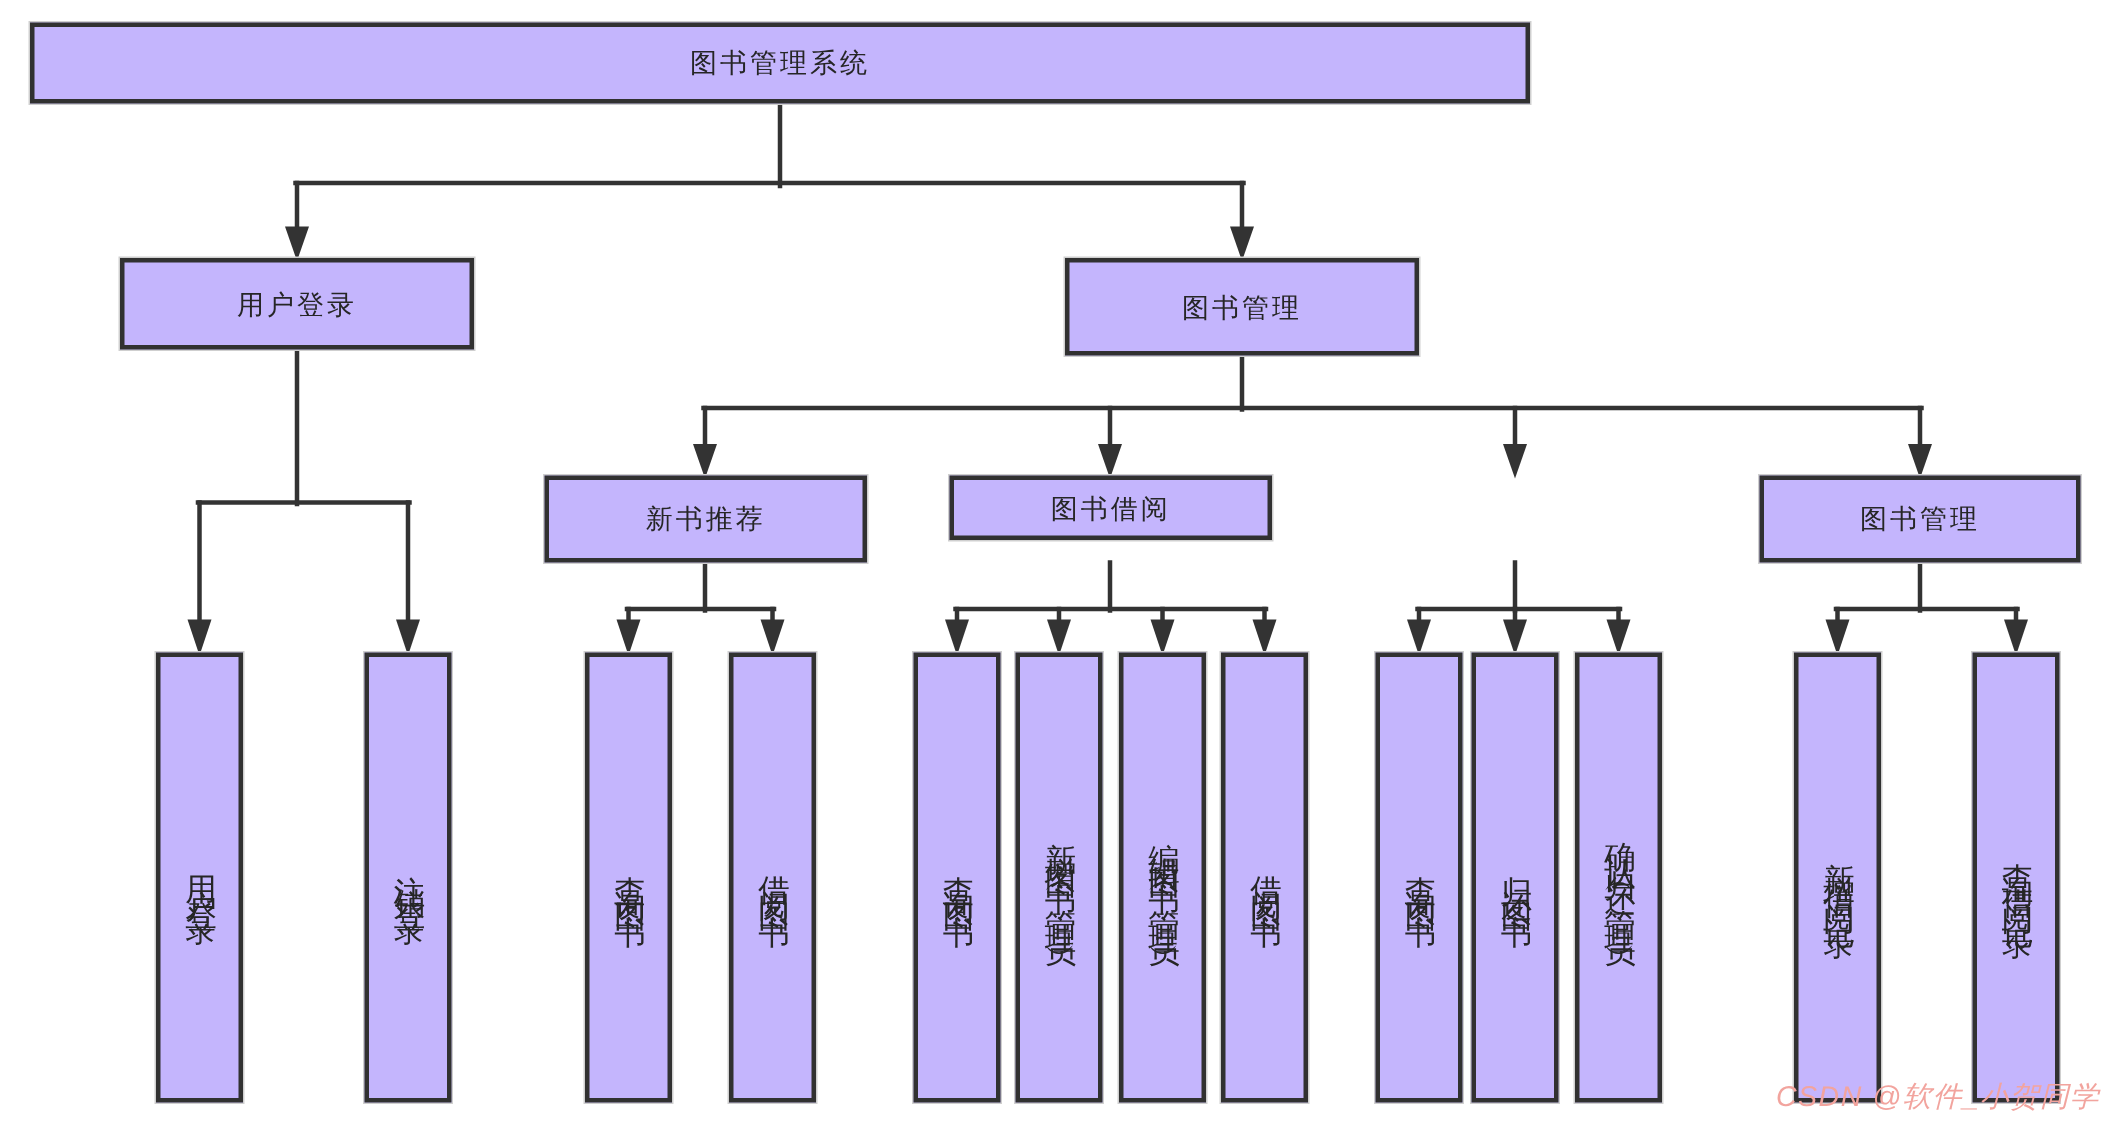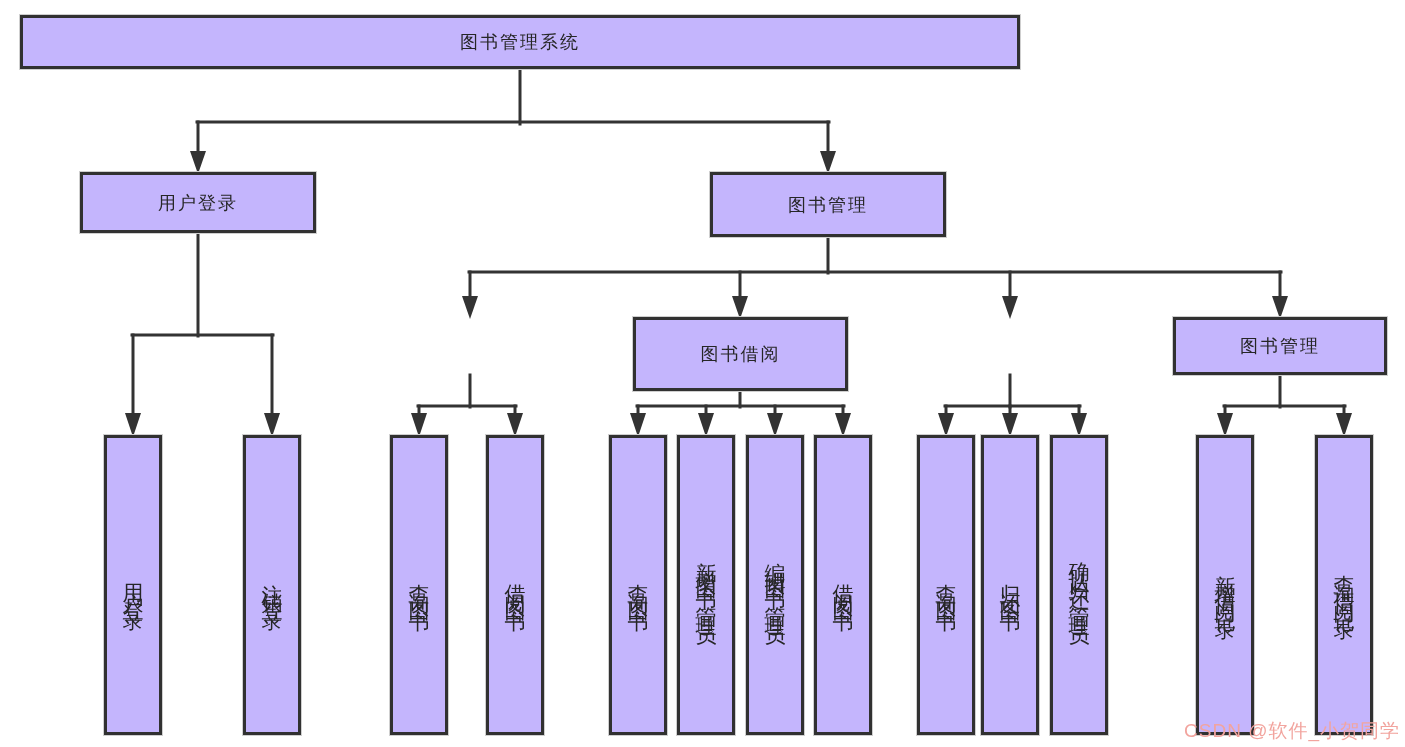--- a/index.html
+++ b/index.html
@@ -33,20 +33,21 @@
     white-space:nowrap;
   }
   .watermark{
     position:absolute;
     right:5px;bottom:3px;
     font-size:19px;
     color:#f2a49e;
     letter-spacing:1px;
     z-index:3;
     white-space:nowrap;
+    font-style:italic;
   }
   line,polyline{stroke:#333333;stroke-width:3;stroke-linecap:square;fill:none;}
   polygon{fill:#333333;stroke:none;}
 </style>
 </head>
 <body>
 
 <div class="canvas">
 
   <svg class="connectors" width="1405" height="747" viewBox="0 0 1405 747">
@@ -123,21 +124,22 @@
       <line x1="1344" y1="406" x2="1344" y2="415"></line>
       <polygon points="1336,413 1352,413 1344,437"></polygon>
     </g>
   </svg>
 
   <div class="box h root-label" style="left:20px;top:15px;width:1000px;height:54px">图书管理系统</div>
 
   <div class="box h" style="left:80px;top:172px;width:236px;height:61px">用户登录</div>
   <div class="box h" style="left:710px;top:172px;width:236px;height:65px">图书管理</div>
 
-  <div class="box h" style="left:633px;top:317px;width:215px;height:74px">图书借阅</div>
+  <div class="box h" style="left:363px;top:317px;width:215px;height:58px">新书推荐</div>
+  <div class="box h" style="left:633px;top:317px;width:215px;height:43px">图书借阅</div>
   <div class="box h" style="left:1173px;top:317px;width:214px;height:58px">图书管理</div>
 
   <div class="box v" style="left:104px;top:435px;width:58px;height:300px">
     <span class="vtext">用户登录</span>
   </div>
   <div class="box v" style="left:243px;top:435px;width:58px;height:300px">
     <span class="vtext">注销登录</span>
   </div>
 
   <div class="box v" style="left:390px;top:435px;width:58px;height:300px">

